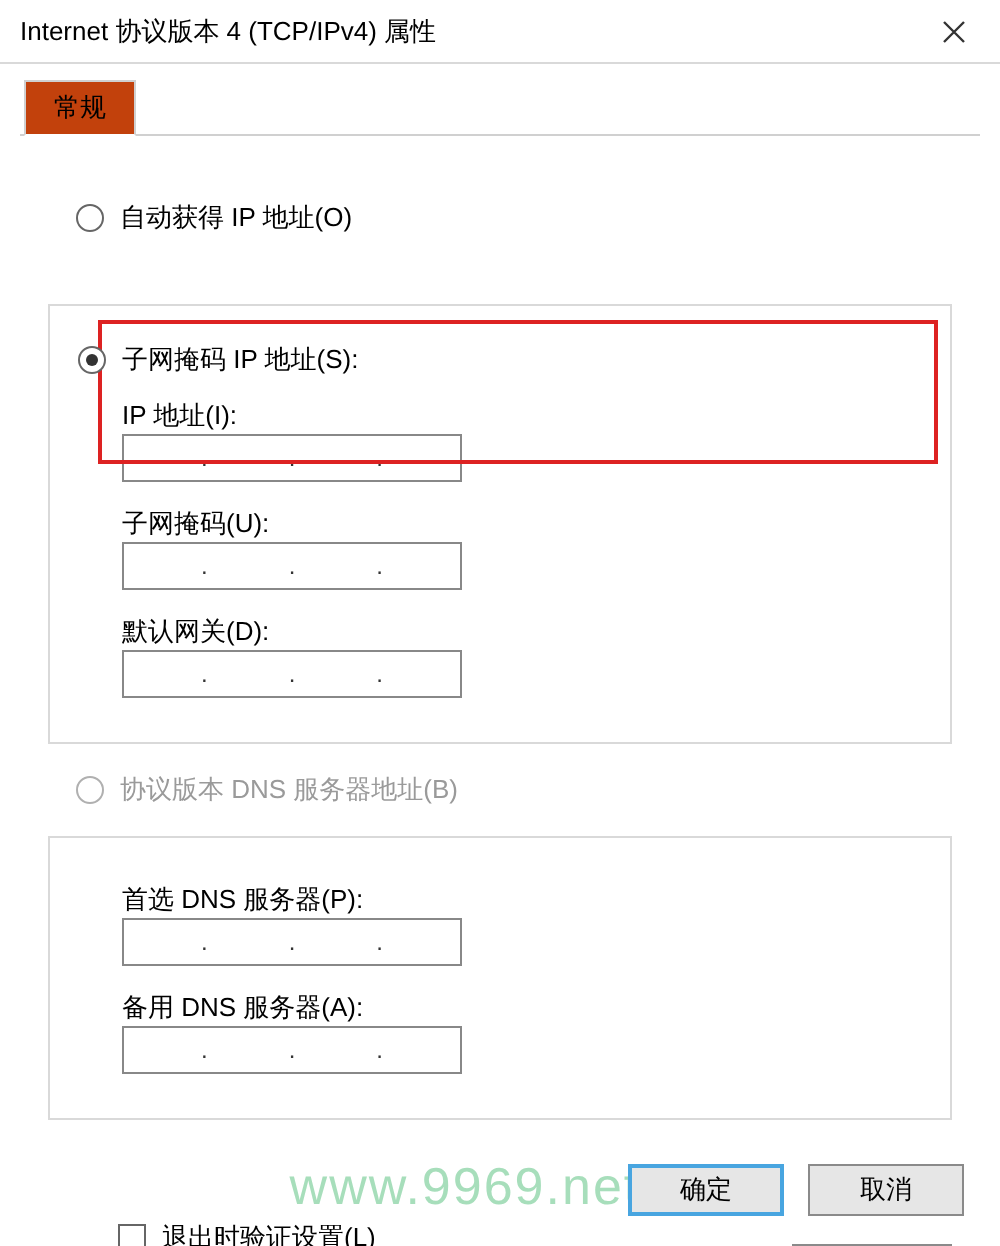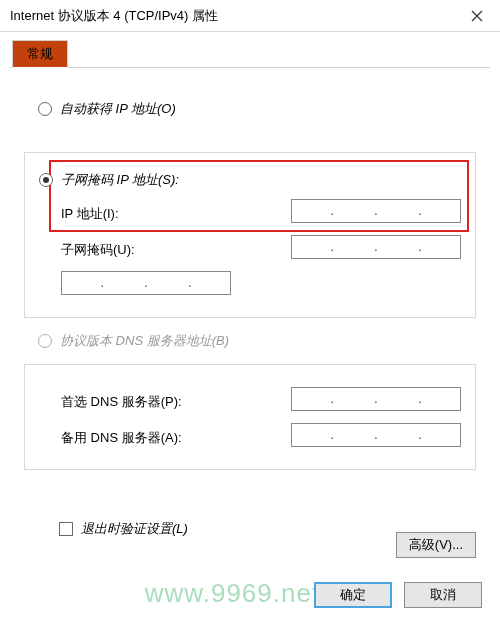--- a/index.html
+++ b/index.html
@@ -33,36 +33,37 @@
   .content {
     padding: 14px 24px 10px 24px;
   }
   .desc { line-height: 1.7; margin-bottom: 24px; }
   .group {
     border: 1px solid #d9d9d9; border-radius: 0;
     padding: 14px 14px 10px 14px; margin: 0 0 14px 0; position: relative;
   }
   .group.noframe { border: none; padding-left: 14px; padding-right: 14px; }
   .radio-row, .check-row {
-    display: flex; align-items: center; margin: 4px 0 10px 0; font-style: italic;
+    display: flex; align-items: center; margin: 4px 0 10px 0;
   }
   .radio-row.disabled, .check-row.disabled { color: #9a9a9a; }
   .radio, .checkbox {
     width: 14px; height: 14px; margin-right: 8px; flex: none;
     border: 1px solid #666; position: relative; background: #fff;
   }
   .radio { border-radius: 50%; }
   .radio.checked::after {
     content: ""; position: absolute; inset: 3px; border-radius: 50%; background: #333;
   }
   .radio.disabled, .checkbox.disabled { border-color: #b0b0b0; }
   .checkbox { border-radius: 0; }
   .field-row {
-    display: flex; align-items: flex-end; margin: 8px 0 12px 0;
+    display: flex; align-items: flex-start; margin: 8px 0 12px 0;
     padding-left: 22px;
+    flex-direction: column;
   }
   .field-row label { flex: 1; }
   .ip-input {
     width: 170px; height: 24px; border: 1px solid #888;
     display: flex; align-items: center; justify-content: space-evenly;
     background: #fff; font-size: 12px; color: #333;
   }
   .ip-input .dot { padding: 0 2px; }
   .highlight-box {
     position: absolute; border: 2px solid #d22; pointer-events: none;
@@ -131,20 +132,21 @@
     </div>
     <div class="field-row">
       <label>子网掩码(U):</label>
       <div class="ip-input">
         <span class="dot">.</span>
           <span class="dot">.</span>
           <span class="dot">.</span>
       </div>
     </div>
     <div class="field-row">
+      <label>默认网关(D):</label>
       <div class="ip-input">
         <span class="dot">.</span>
           <span class="dot">.</span>
           <span class="dot">.</span>
       </div>
     </div>
   </div>
 
   <div class="group noframe" style="padding-top:0;padding-bottom:0;">
     <div class="radio-row disabled">

